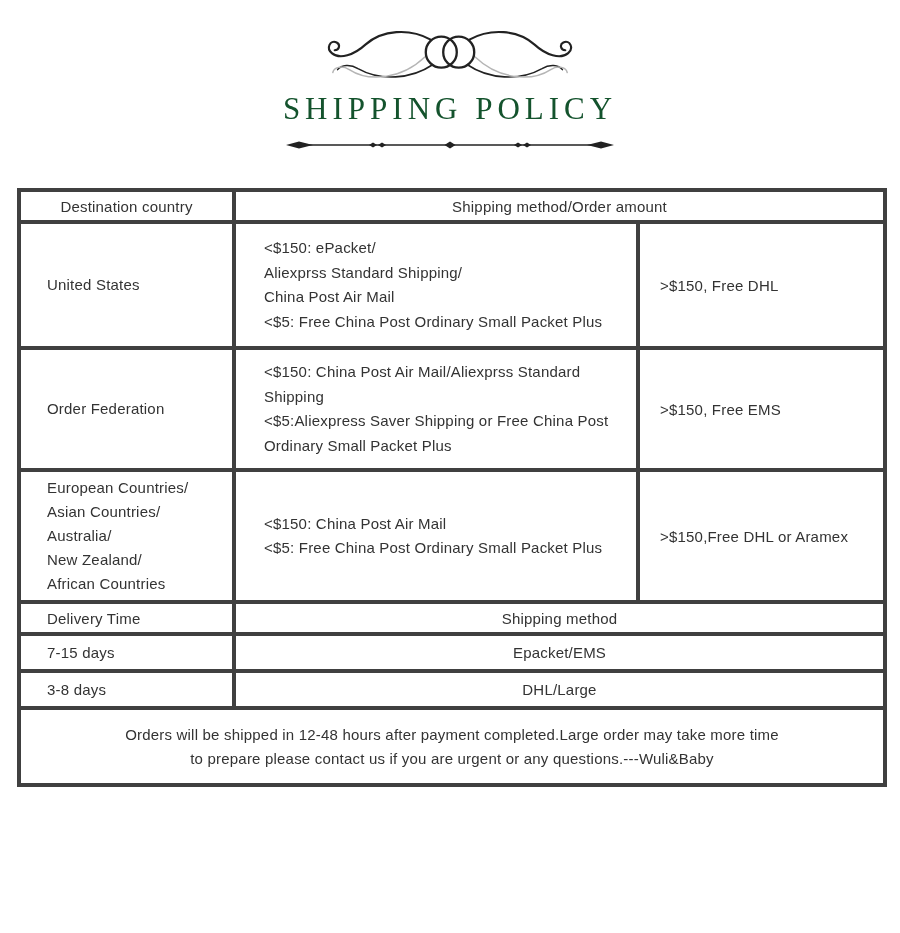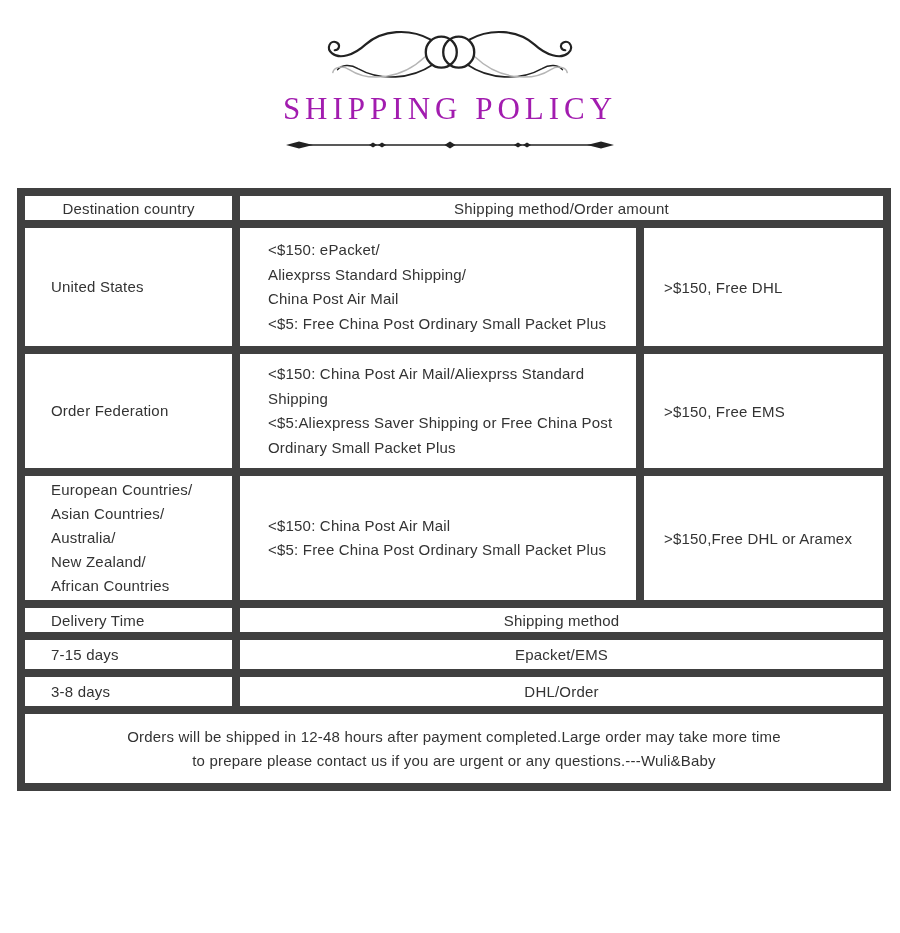--- a/index.html
+++ b/index.html
@@ -17,35 +17,35 @@
     align-items: center;
     padding-top: 26px;
   }
   .flourish { width: 256px; height: 62px; display: block; }
   .page-title {
     margin-top: 2px;
     font-family: "Liberation Serif", serif;
     font-weight: 400;
     font-size: 31px;
     letter-spacing: 5px;
-    color: #a21caf;
+    color: #14532d;
     line-height: 38px;
     white-space: nowrap;
     text-align: center;
   }
   .divider { width: 332px; height: 16px; margin-top: 9px; display: block; }
 
   table.policy {
     border-collapse: collapse;
     table-layout: fixed;
     width: 866px;
     margin: 35px 0 0 17px;
   }
   table.policy td {
-    border: 8px solid #404040;
+    border: 4px solid #404040;
     font-size: 15px;
     color: #333333;
     vertical-align: middle;
     letter-spacing: 0.2px;
   }
   col.c1 { width: 215px; }
   col.c2 { width: 404px; }
   col.c3 { width: 247px; }
 
   tr.head-row    { height: 32px; }
@@ -155,21 +155,21 @@
 
 
 
   <tr class="dl-row">
     <td class="dtime">7-15 days</td>
     <td class="center" colspan="2">Epacket/EMS</td>
   </tr>
 
   <tr class="dl-row">
     <td class="dtime">3-8 days</td>
-    <td class="center" colspan="2">DHL/Order</td>
+    <td class="center" colspan="2">DHL/Large</td>
   </tr>
 
   <tr class="note-row">
     <td class="note" colspan="3">Orders will be shipped in 12-48 hours after payment completed.Large order may take more time
 to prepare please contact us if you are urgent or any questions.---Wuli&amp;Baby</td>
   </tr>
 </tbody>
   </table>
 
 </body></html>

